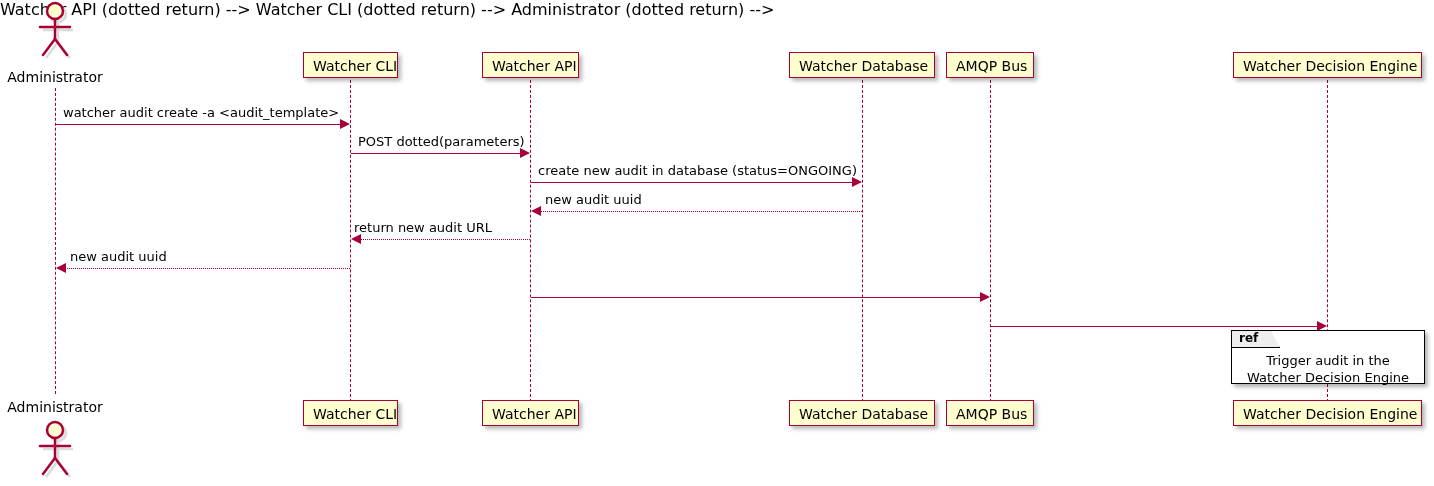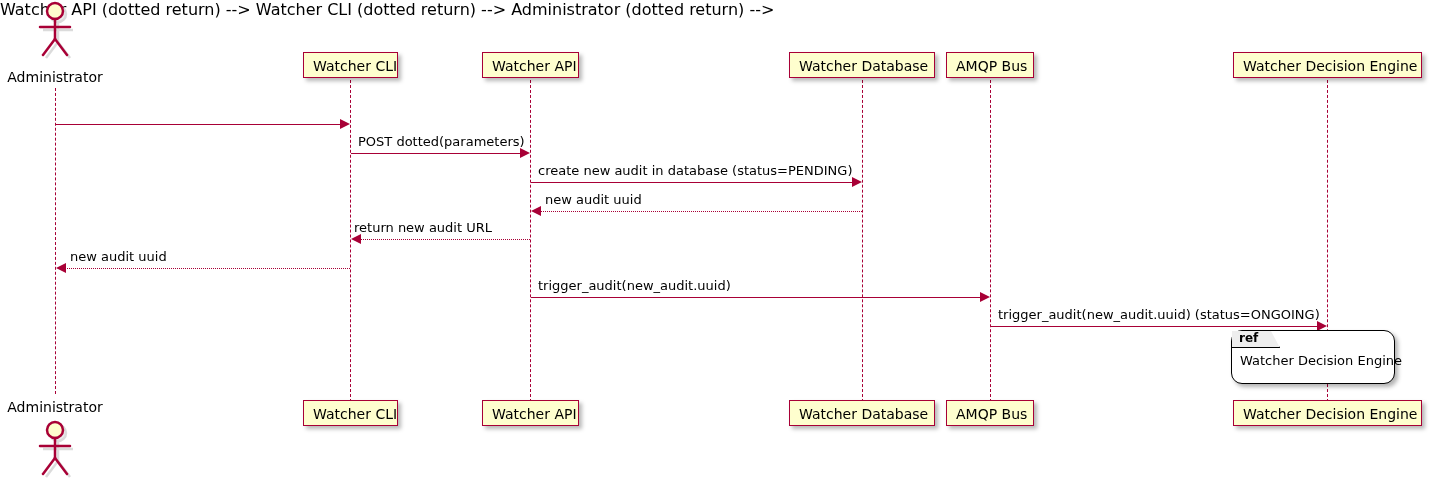--- a/index.html
+++ b/index.html
@@ -192,57 +192,57 @@
       <line x1="22" y1="18" x2="22" y2="38"></line>
       <line x1="7" y1="26" x2="37" y2="26"></line>
       <line x1="22" y1="38" x2="10" y2="54"></line>
       <line x1="22" y1="38" x2="34" y2="54"></line>
     </g>
   </svg>
 
   
   <div class="msg-line" style="left:56px; top:124px; width:286px;"></div>
   <div class="arrow-head right" style="left:340px; top:119px;"></div>
+  <div class="msg-label" style="left:63px; top:105px;">watcher audit create -a &lt;audit_template&gt;</div>
 
   
   <div class="msg-line" style="left:351px; top:153px; width:171px;"></div>
   <div class="arrow-head right" style="left:520px; top:148px;"></div>
   <div class="msg-label" style="left:358px; top:134px;">POST dotted(parameters)</div>
 
   
   <div class="msg-line" style="left:531px; top:182px; width:323px;"></div>
   <div class="arrow-head right" style="left:852px; top:177px;"></div>
-  <div class="msg-label" style="left:538px; top:163px;">create new audit in database (status=PENDING)</div>
+  <div class="msg-label" style="left:538px; top:163px;">create new audit in database (status=ONGOING)</div>
 
    Watcher API (dotted return) --&gt;
   <div class="msg-line dotted" style="left:540px; top:211px; width:322px;"></div>
   <div class="arrow-head left" style="left:531px; top:206px;"></div>
   <div class="msg-label" style="left:545px; top:192px;">new audit uuid</div>
 
    Watcher CLI (dotted return) --&gt;
   <div class="msg-line dotted" style="left:360px; top:239px; width:170px;"></div>
   <div class="arrow-head left" style="left:351px; top:234px;"></div>
   <div class="msg-label" style="left:354px; top:220px;">return new audit URL</div>
 
    Administrator (dotted return) --&gt;
   <div class="msg-line dotted" style="left:65px; top:268px; width:285px;"></div>
   <div class="arrow-head left" style="left:56px; top:263px;"></div>
   <div class="msg-label" style="left:70px; top:249px;">new audit uuid</div>
 
   
   <div class="msg-line" style="left:531px; top:297px; width:451px;"></div>
   <div class="arrow-head right" style="left:980px; top:292px;"></div>
-  <div class="msg-label" style="left:538px; top:278px;">trigger_audit(new_audit.uuid)</div>
 
   
   <div class="msg-line" style="left:991px; top:326px; width:328px;"></div>
   <div class="arrow-head right" style="left:1317px; top:321px;"></div>
-  <div class="msg-label" style="left:998px; top:307px;">trigger_audit(new_audit.uuid) (status=ONGOING)</div>
-
-  
-  <div class="refbox" style="left:1231px; top:330px; width:164px; height:54px;border-radius:11px;">
+
+  
+  <div class="refbox" style="left:1231px; top:330px; width:194px; height:54px;">
     <div class="ref-tab" style="width:48px;">ref</div>
     <div class="ref-body">
+      <div>Trigger audit in the</div>
       <div>Watcher Decision Engine</div>
     </div>
   </div>
 
 </div>
 
 </body></html>

